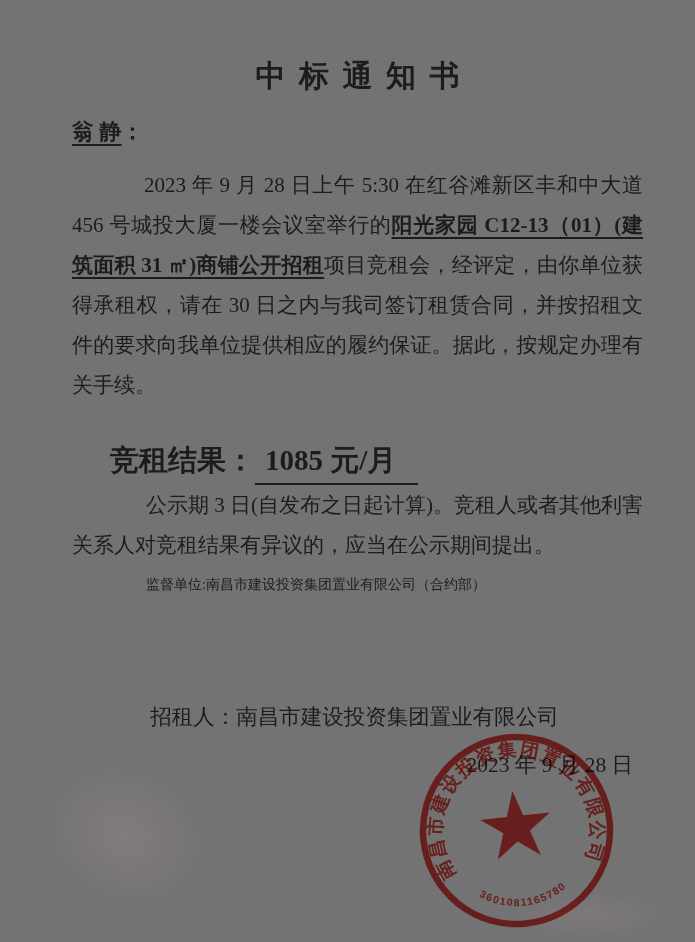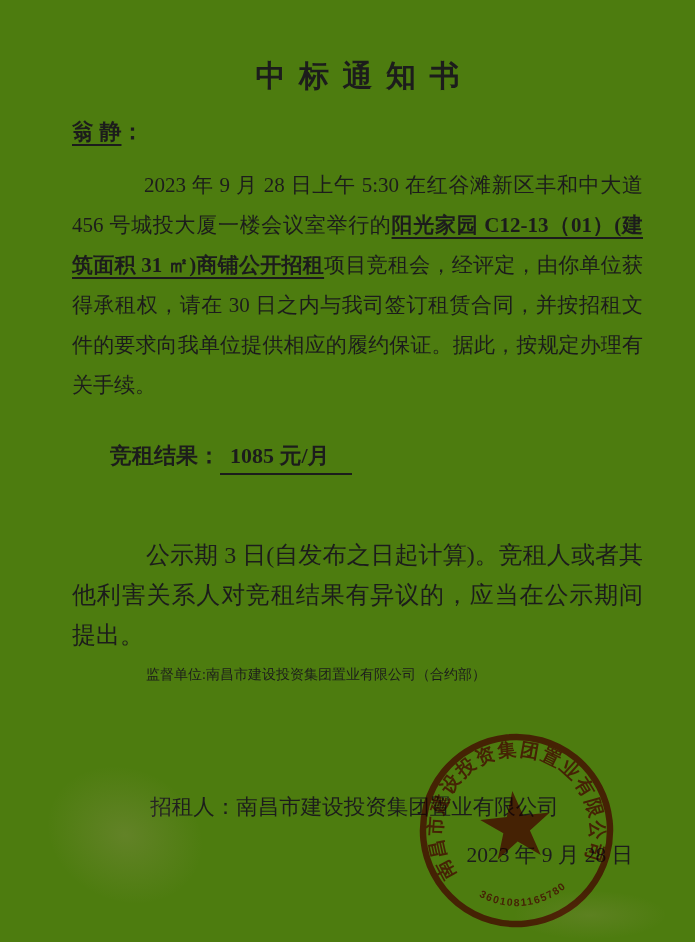--- a/index.html
+++ b/index.html
@@ -1,20 +1,20 @@
 <!DOCTYPE html>
 <html style="--stamp-color: #e12b24;"><head>
 <meta charset="utf-8">
 <style>
   :root { --stamp-color: #e12b24; --ink: #1c1c1c; }
   html,body { margin:0; padding:0; background:#fff; }
   .page {
     position: relative;
     width: 695px; height: 942px;
-    background: #4d7c0f;
+    background: #737373;
     overflow: hidden;
     font-family: "Liberation Serif", "DejaVu Serif", serif;
     color: var(--ink);
   }
   .content { padding: 0 52px 0 72px; }
 
   .doc-title {
     margin-top: 56px;
     text-align: center;
     font-size: 30px;
@@ -42,33 +42,32 @@
     width: 571px;
   }
   .highlight {
     font-weight: bold;
     text-decoration: underline;
     text-decoration-thickness: 2px;
     text-underline-offset: 5px;
   }
   .result-line {
     margin-top: 36px;
-    font-size: 22px;
+    font-size: 29px;
     font-weight: bold;
     text-indent: 38px;
   }
   .result-value {
     display: inline-block;
     border-bottom: 2px solid var(--ink);
     padding: 0 22px 2px 10px;
     text-indent: 0;
   }
   .notice-para {
-    margin-top: 60px;
-    font-size: 24px;
+    font-size: 21px;
     line-height: 40px;
     text-align: justify;
     text-justify: inter-character;
     text-indent: 74px;
     width: 571px;
   }
   .contact-line {
     font-size: 14px;
     line-height: 40px;
     text-indent: 74px;

